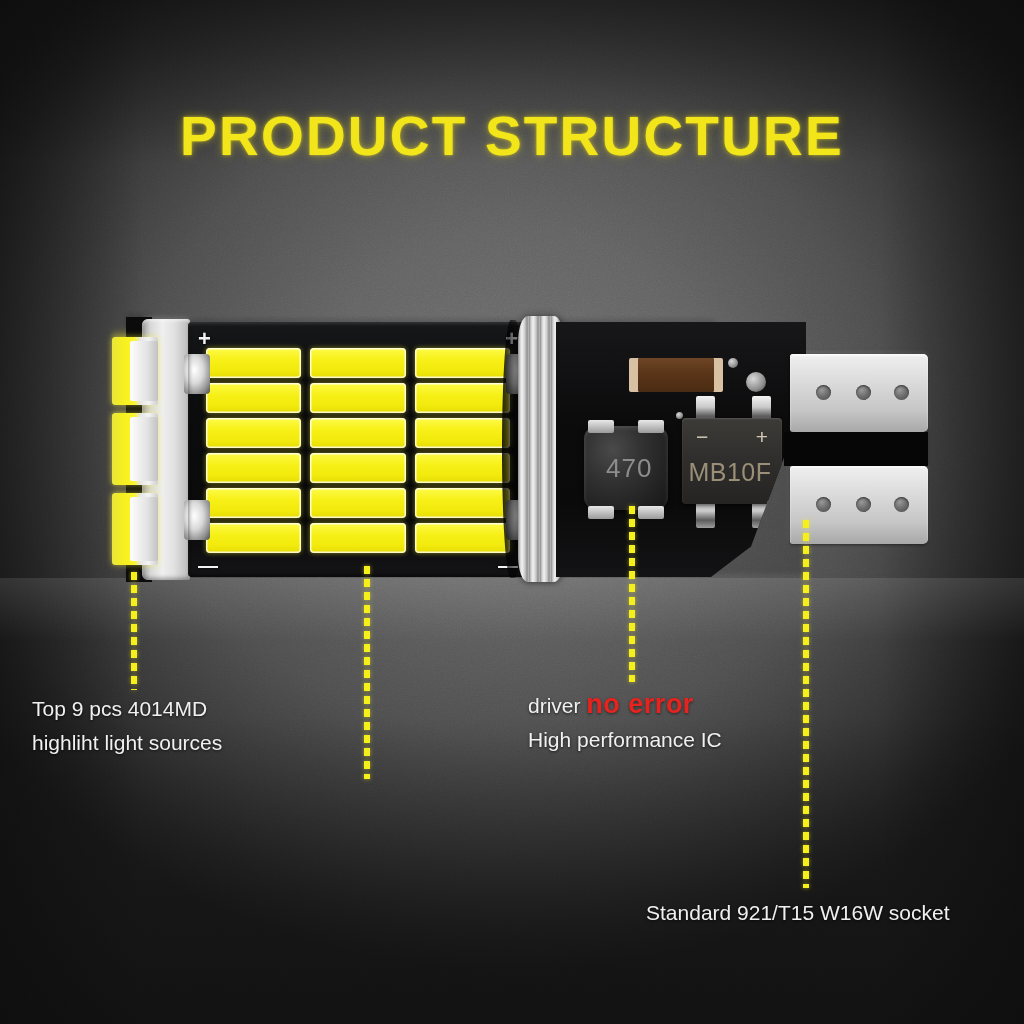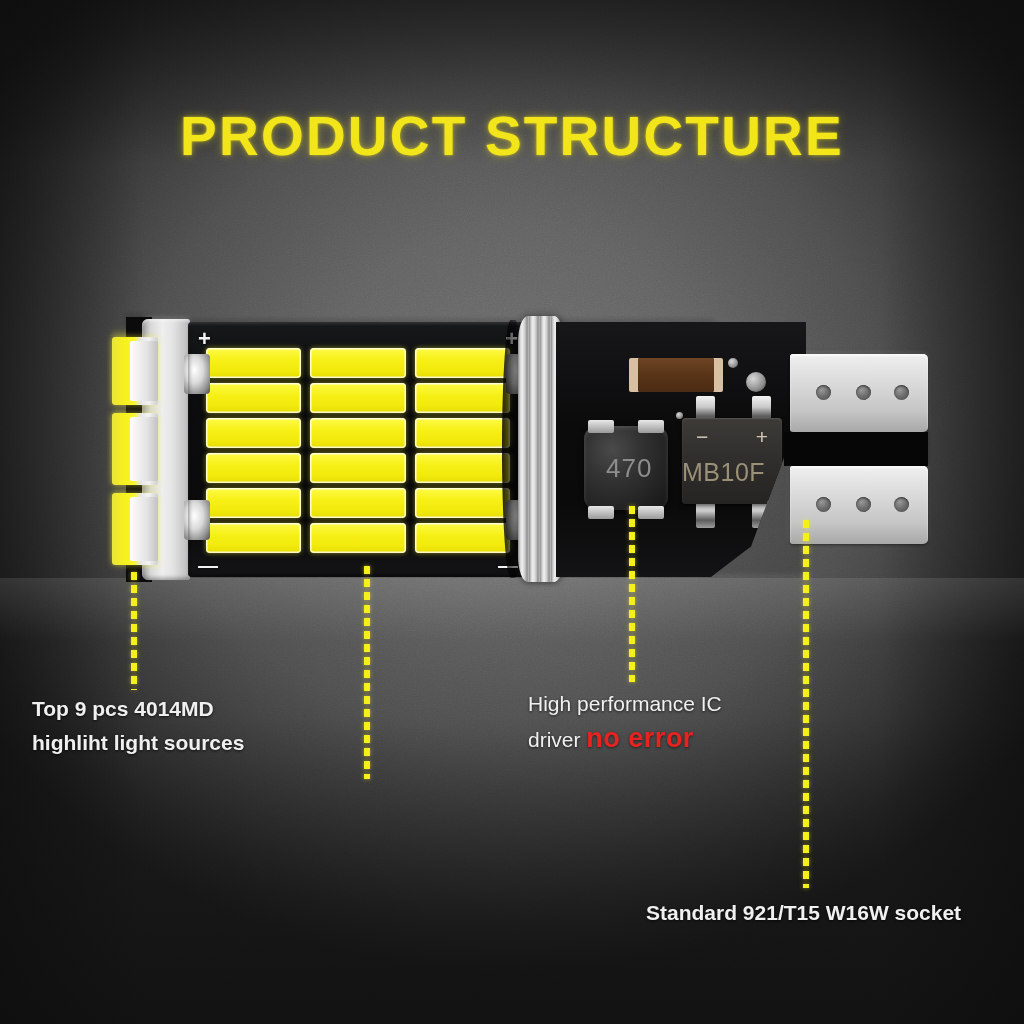--- a/index.html
+++ b/index.html
@@ -228,21 +228,21 @@
     font-size: 21px;
     color: #cfc6b4;
     font-weight: normal;
     line-height: 1;
   }
   .bridge .mark.minus { left: 14px; }
   .bridge .mark.plus  { right: 14px; }
   .bridge .part {
     position: absolute;
     left: 0; right: 4px; top: 40px;
-    text-align: left;
+    text-align: center;
     font-size: 25px;
     color: #9a8f77;
     letter-spacing: 0.5px;
   }
   .lead {
     position: absolute;
     width: 19px; height: 28px;
     background: linear-gradient(to bottom,#f4f4f4 0%,#c9c9c9 40%,#5c5c5c 72%,#9e9e9e 100%);
     border-radius: 2px;
   }
@@ -463,32 +463,32 @@
         <div class="sock-dimple" style="left:104px;"></div>
       </div>
     </div>
   </div>
 
   <div class="leader" style="left:131px; top:572px;  height:118px;"></div>
   <div class="leader" style="left:364px; top:566px;  height:213px;"></div>
   <div class="leader" style="left:629px; top:506px;  height:176px;"></div>
   <div class="leader" style="left:803px; top:520px;  height:368px;"></div>
 
-  <div class="callout" style="left:32px; top:692px;font-weight:bold;">
+  <div class="callout" style="left:32px; top:692px;">
     <div>Top 9 pcs 4014MD</div>
     <div>highliht light sources</div>
   </div>
 
   <div class="callout" style="left:250px; top:785px;">
   </div>
 
   <div class="callout" style="left:528px; top:687px;">
-    <div>High performance IC</div>
     <div>
       <span>driver </span><span class="noerr">no error</span>
     </div>
-  </div>
-
-  <div class="callout" style="left:646px; top:896px;font-weight:bold;">
+    <div>High performance IC</div>
+  </div>
+
+  <div class="callout" style="left:646px; top:896px;">
     <div>Standard 921/T15 W16W socket</div>
   </div>
 
 </div>
 
 </body></html>

